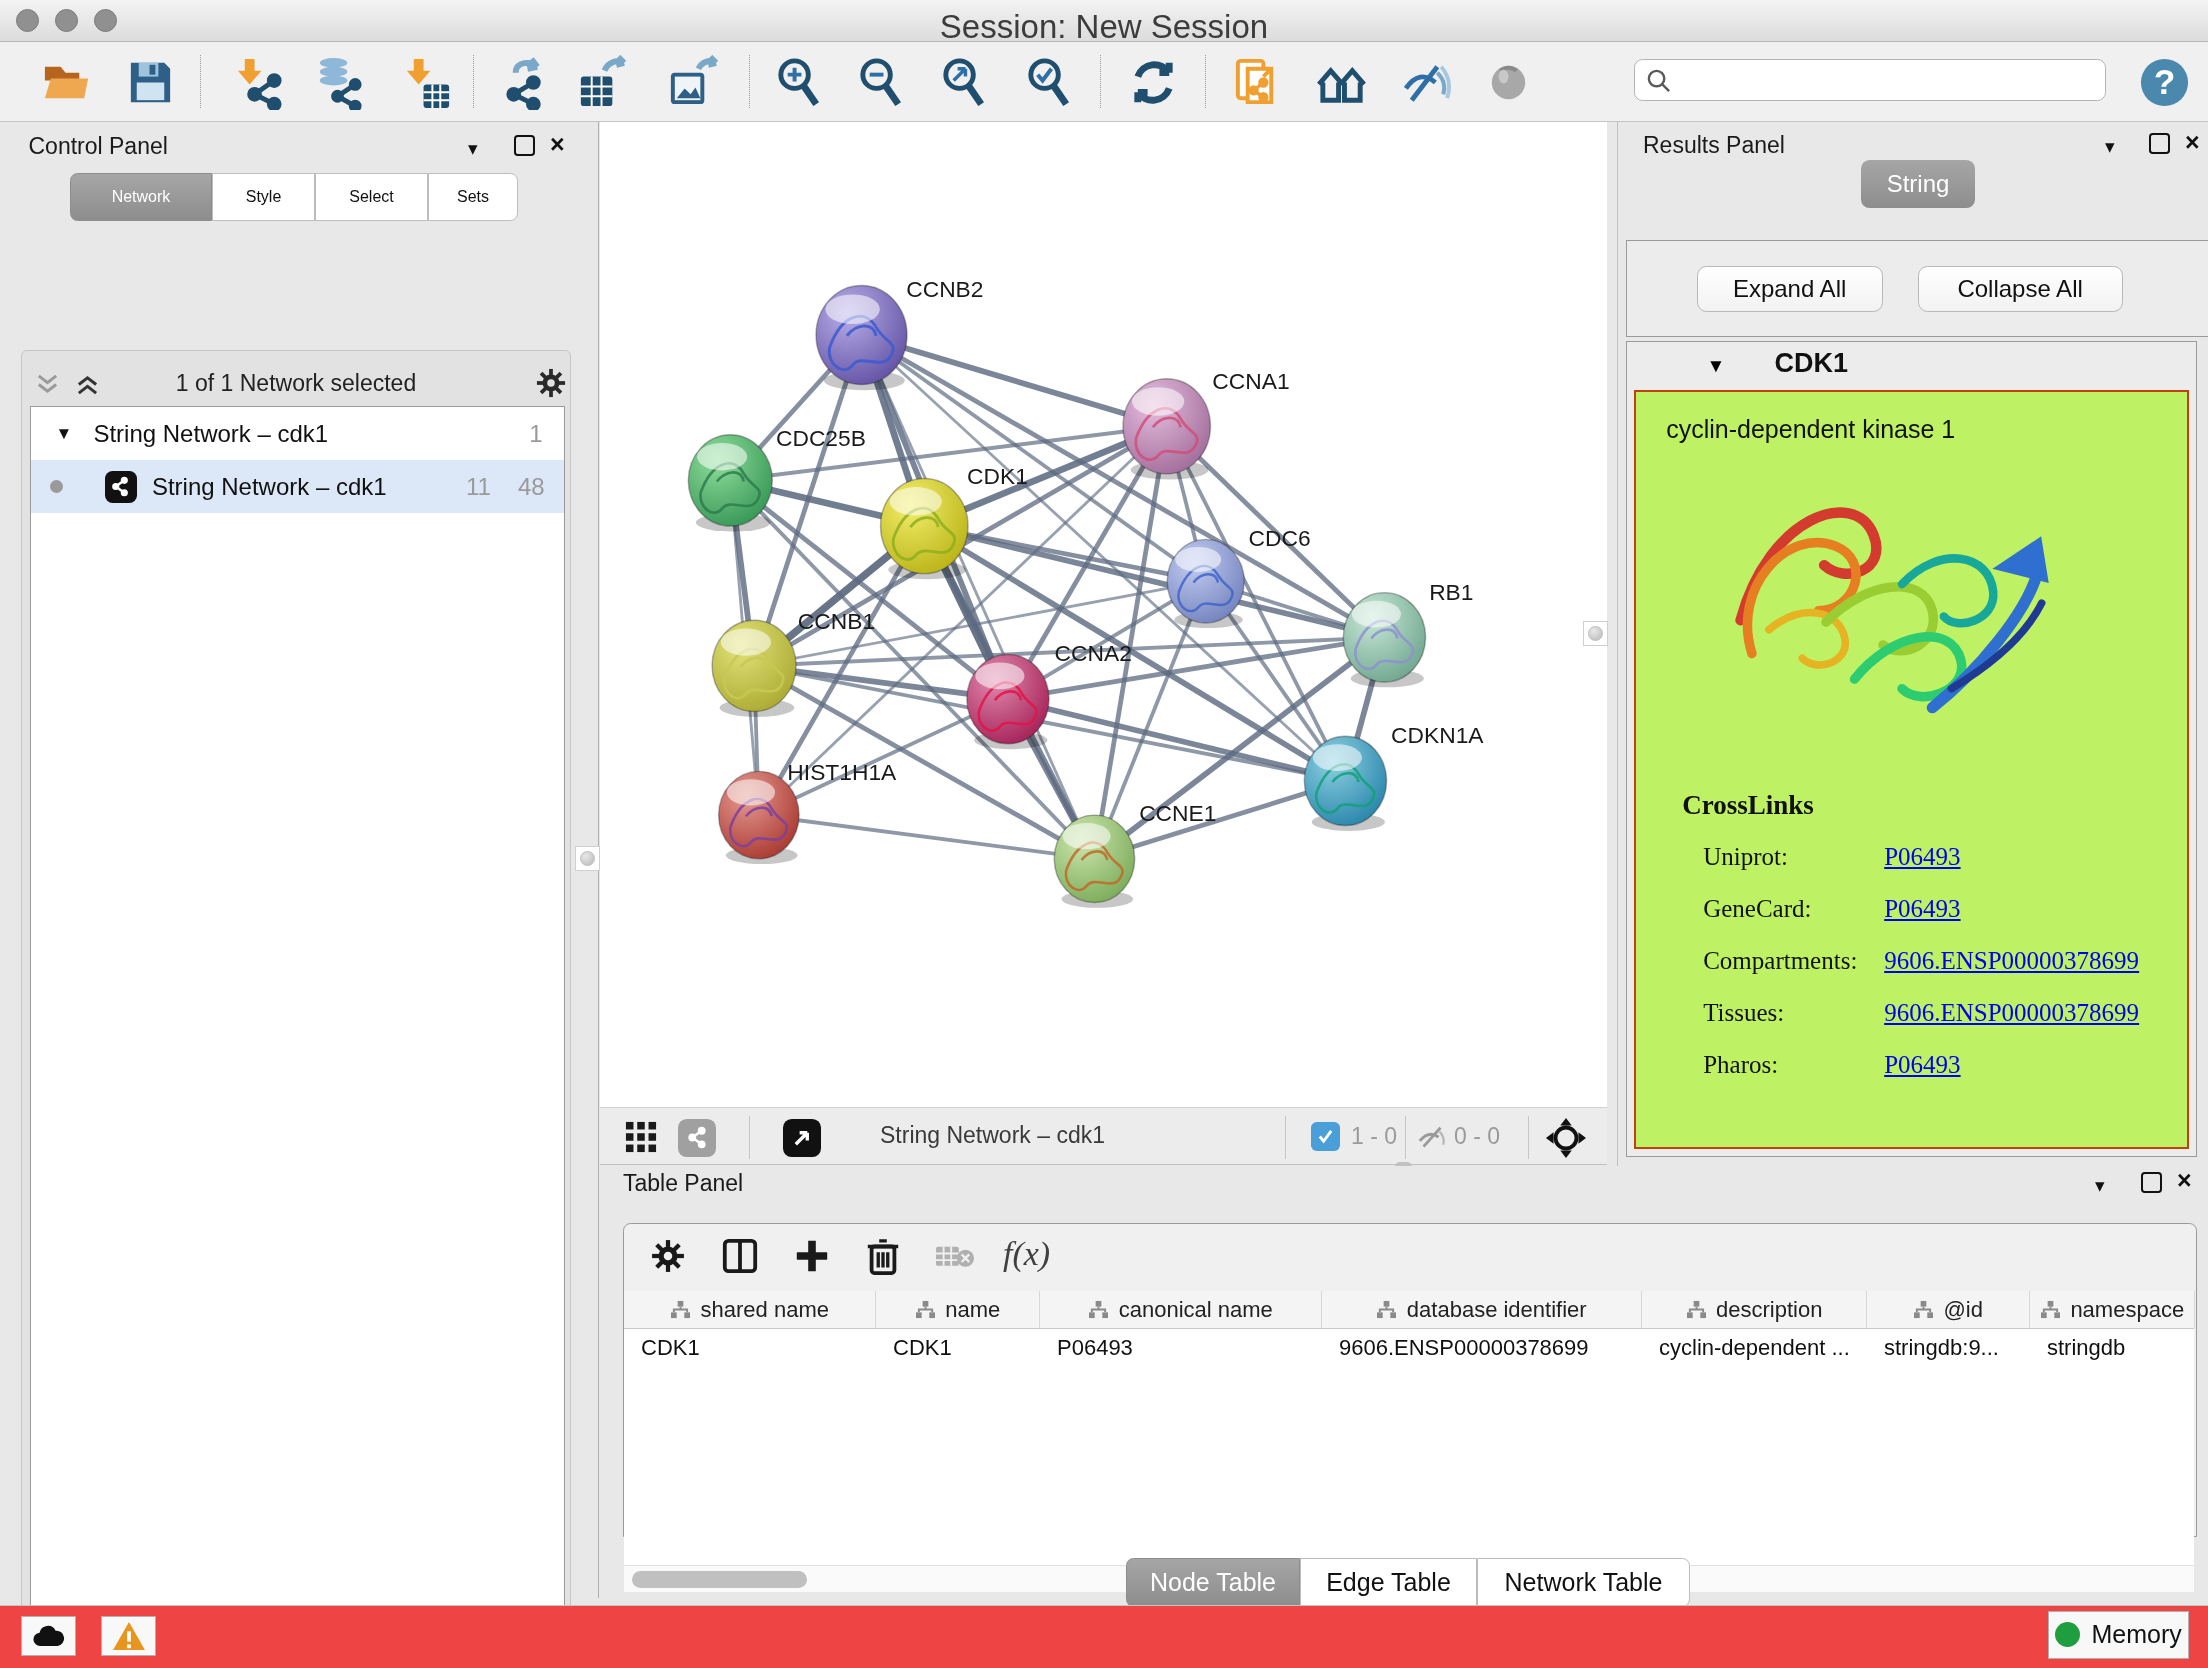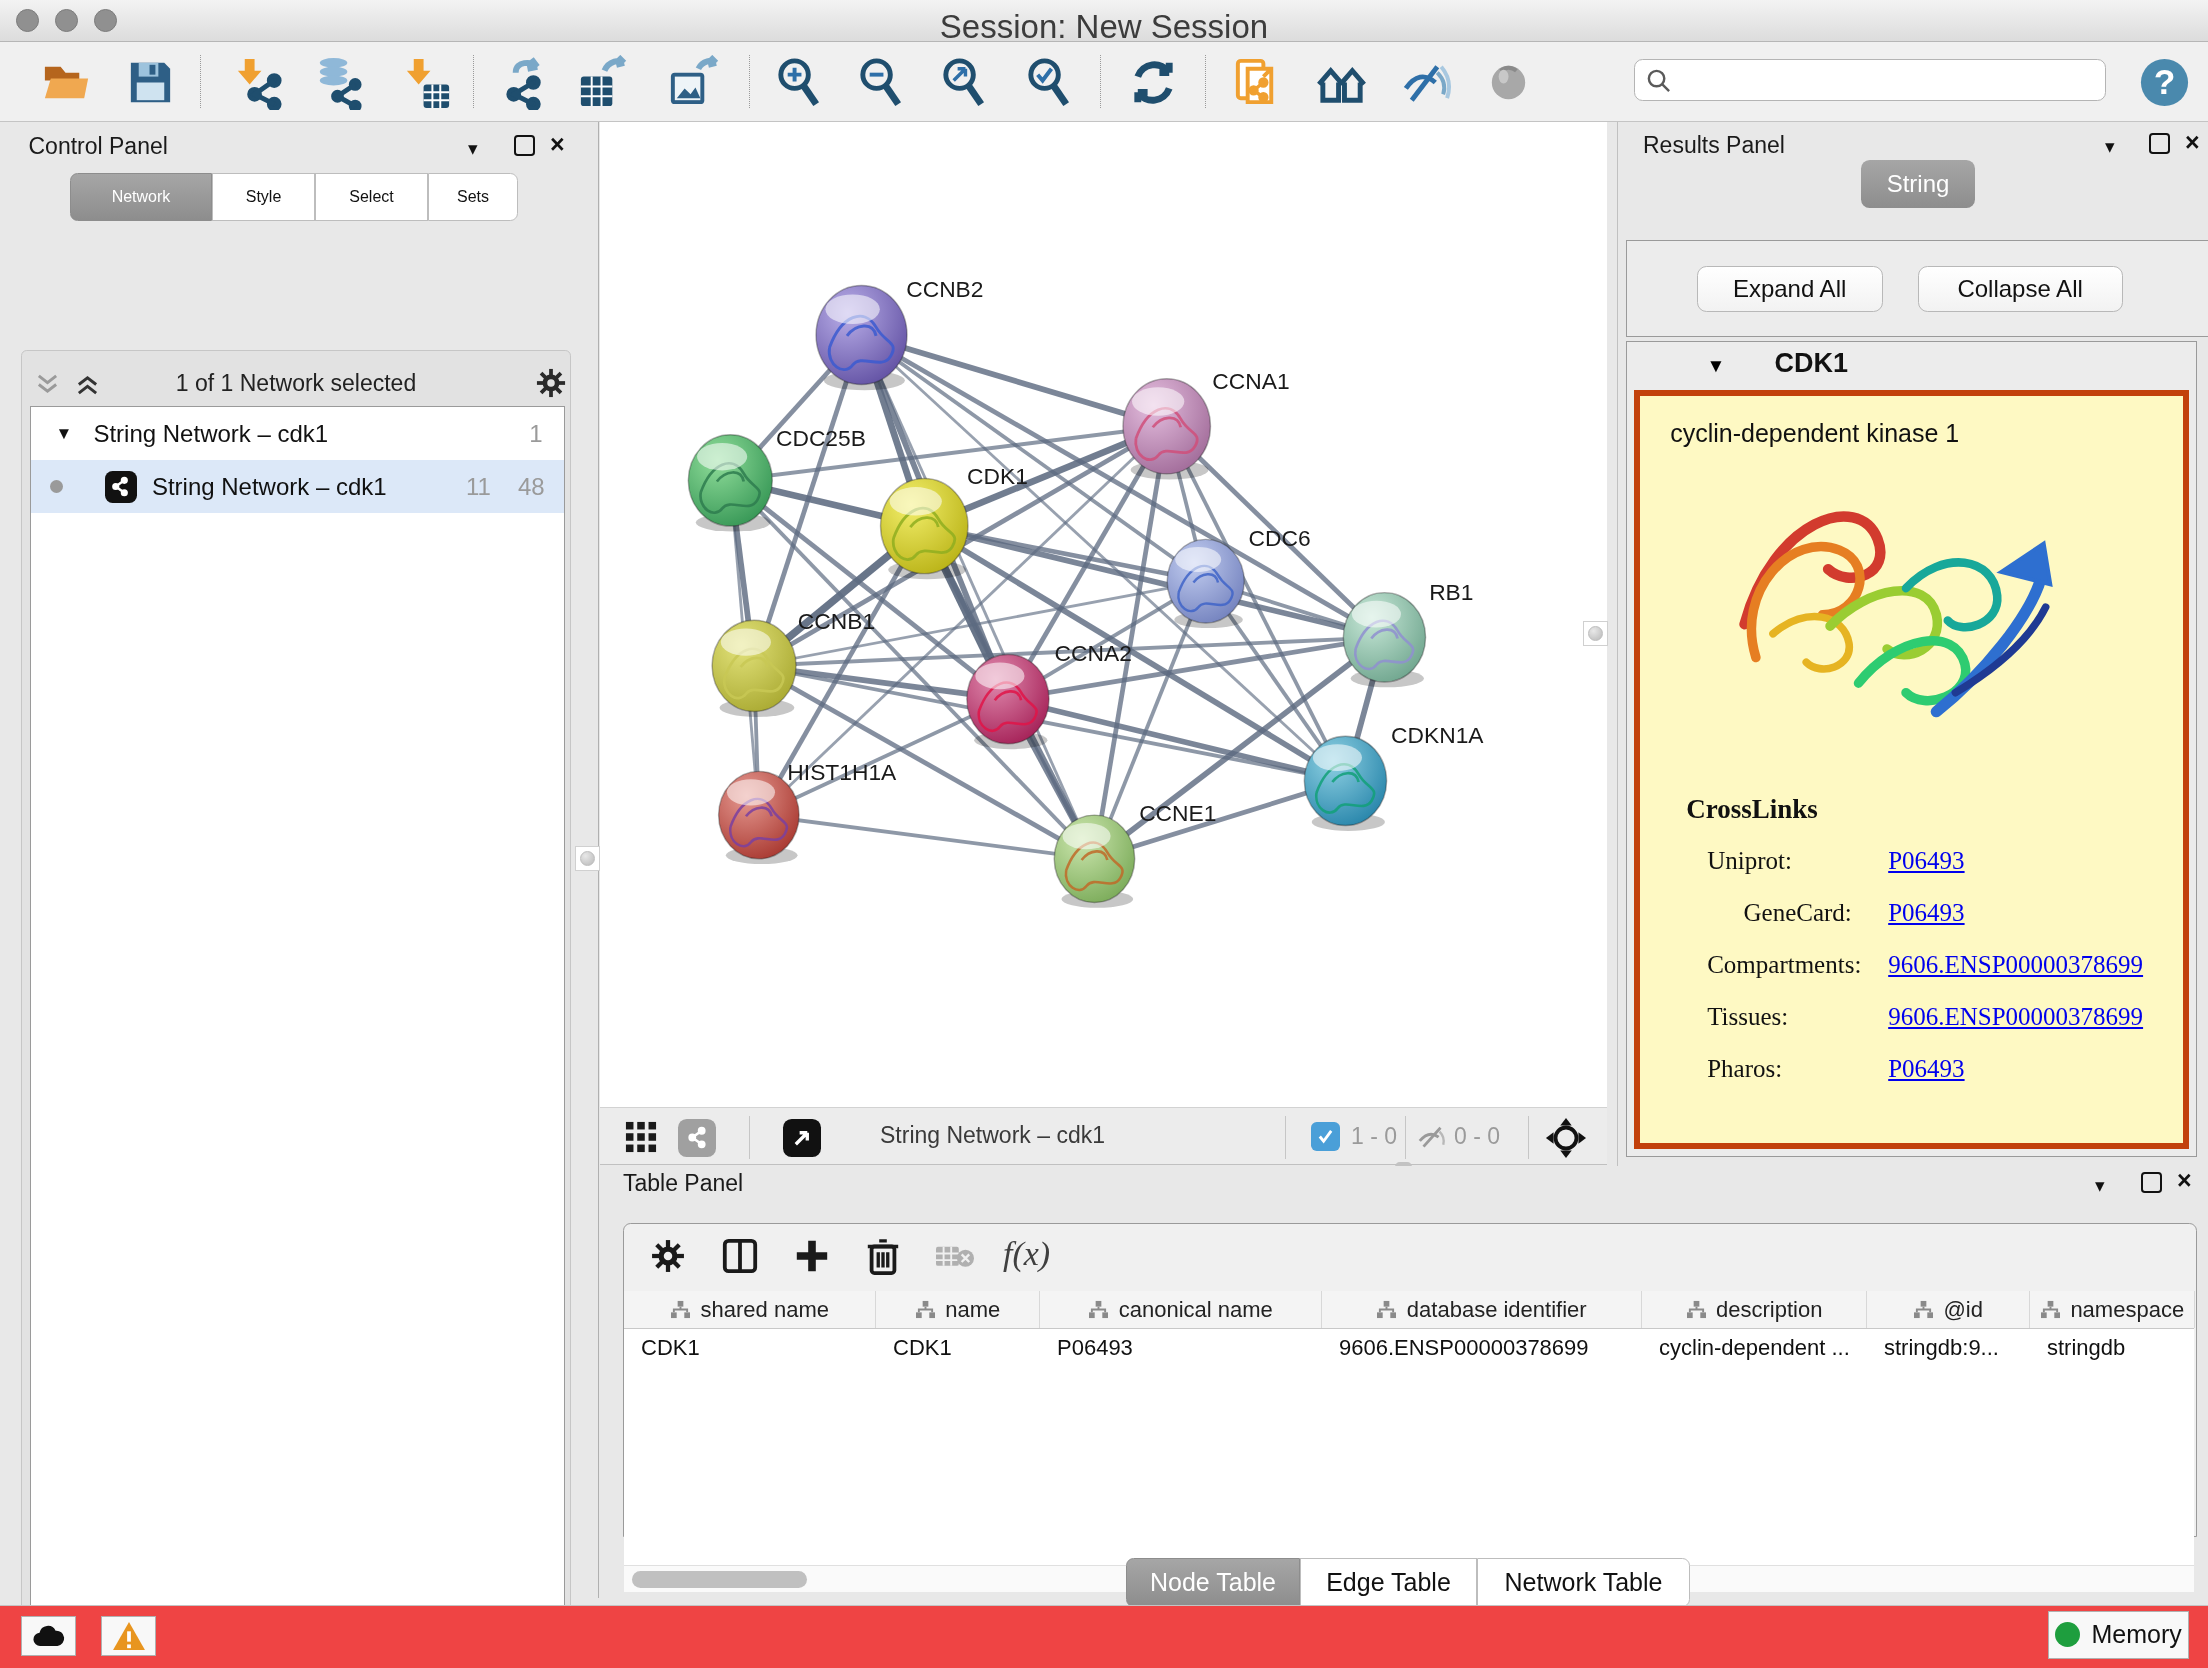--- a/index.html
+++ b/index.html
@@ -50,21 +50,21 @@
   .gcount { font-size:23px; color:#9a9a9a; }
   .checkbox { width:28.5px; height:28.5px; background:#4a9fd8; border-radius:5.7px; display:flex; align-items:center; justify-content:center; }
   .splitter-handle { width:25px; height:25px; background:#ffffff; border:1px solid #d0d0d0; display:flex; align-items:center; justify-content:center; }
   .splitter-dot { width:15px; height:15px; border-radius:50%; background:radial-gradient(circle at 35% 30%, #e8e8e8, #b8b8b8); border:1px solid #bdbdbd; }
 
   
   #results-panel { left:1617px; top:122px; width:592px; height:1476px; background:#e8e8e8; border-left:1px solid #c0c0c0; }
   #string-tab { left:243px; top:38px; width:114px; height:48px; background:linear-gradient(#a6a6a6,#8d8d8d); border-radius:8.6px; color:#fff; font-size:24px; display:flex; align-items:center; justify-content:center; }
   .rbox { border:1.9px solid #9a9a9a; background:#ececec; }
   .btn { background:linear-gradient(#ffffff,#f2f2f2); border:1px solid #b8b8b8; border-radius:9.5px; font-size:24px; color:#111; display:flex; align-items:center; justify-content:center; }
-  #cdk1-desc-box { background:#fef9c3; border:6px solid #c2410c; }
+  #cdk1-desc-box { background:#bef264; border:2px solid #c2410c; }
   .serif { font-family:"Liberation Serif",serif; }
   .xl-label { font-size:25px; color:#111; }
   .xl-link { font-size:25px; color:#0000ee; text-decoration:underline; }
 
   
   #table-panel { left:600px; top:1166px; width:1608px; height:432px; background:#e8e8e8; }
   #table-frame { left:23px; top:57px; width:1574px; height:314px; background:#f0f0f0; border:1.9px solid #9a9a9a; border-radius:7.6px 7.6px 0 0; }
   #table-header { display:flex; height:38px; background:#f4f4f4; border-bottom:1px solid #c8c8c8; }
   .th { display:flex; align-items:center; justify-content:center; gap:9.5px; font-size:22px; color:#222; border-right:1px solid #d8d8d8; overflow:hidden; white-space:nowrap; flex:0 0 auto; }
   #table-body { background:#ffffff; height:236px; overflow:hidden; }
@@ -604,21 +604,21 @@
           </g>
         </svg>
 
         <span class="serif abs" style="left:46px; top:398px; font-size:27px; font-weight:bold; color:#111">CrossLinks</span>
         <div id="crosslinks" class="abs" style="left:67px; top:439px; width:476px">
             <div style="display: flex; height: 52px; align-items: center;">
               <span class="serif xl-label" style="width: 181px;">Uniprot:</span>
               <span class="serif xl-link">P06493</span>
             </div>
             <div style="display: flex; height: 52px; align-items: center;">
-              <span class="serif xl-label" style="width: 181px; text-align: center;">GeneCard:</span>
+              <span class="serif xl-label" style="width: 181px;">GeneCard:</span>
               <span class="serif xl-link">P06493</span>
             </div>
             <div style="display: flex; height: 52px; align-items: center;">
               <span class="serif xl-label" style="width: 181px;">Compartments:</span>
               <span class="serif xl-link">9606.ENSP00000378699</span>
             </div>
             <div style="display: flex; height: 52px; align-items: center;">
               <span class="serif xl-label" style="width: 181px;">Tissues:</span>
               <span class="serif xl-link">9606.ENSP00000378699</span>
             </div>

